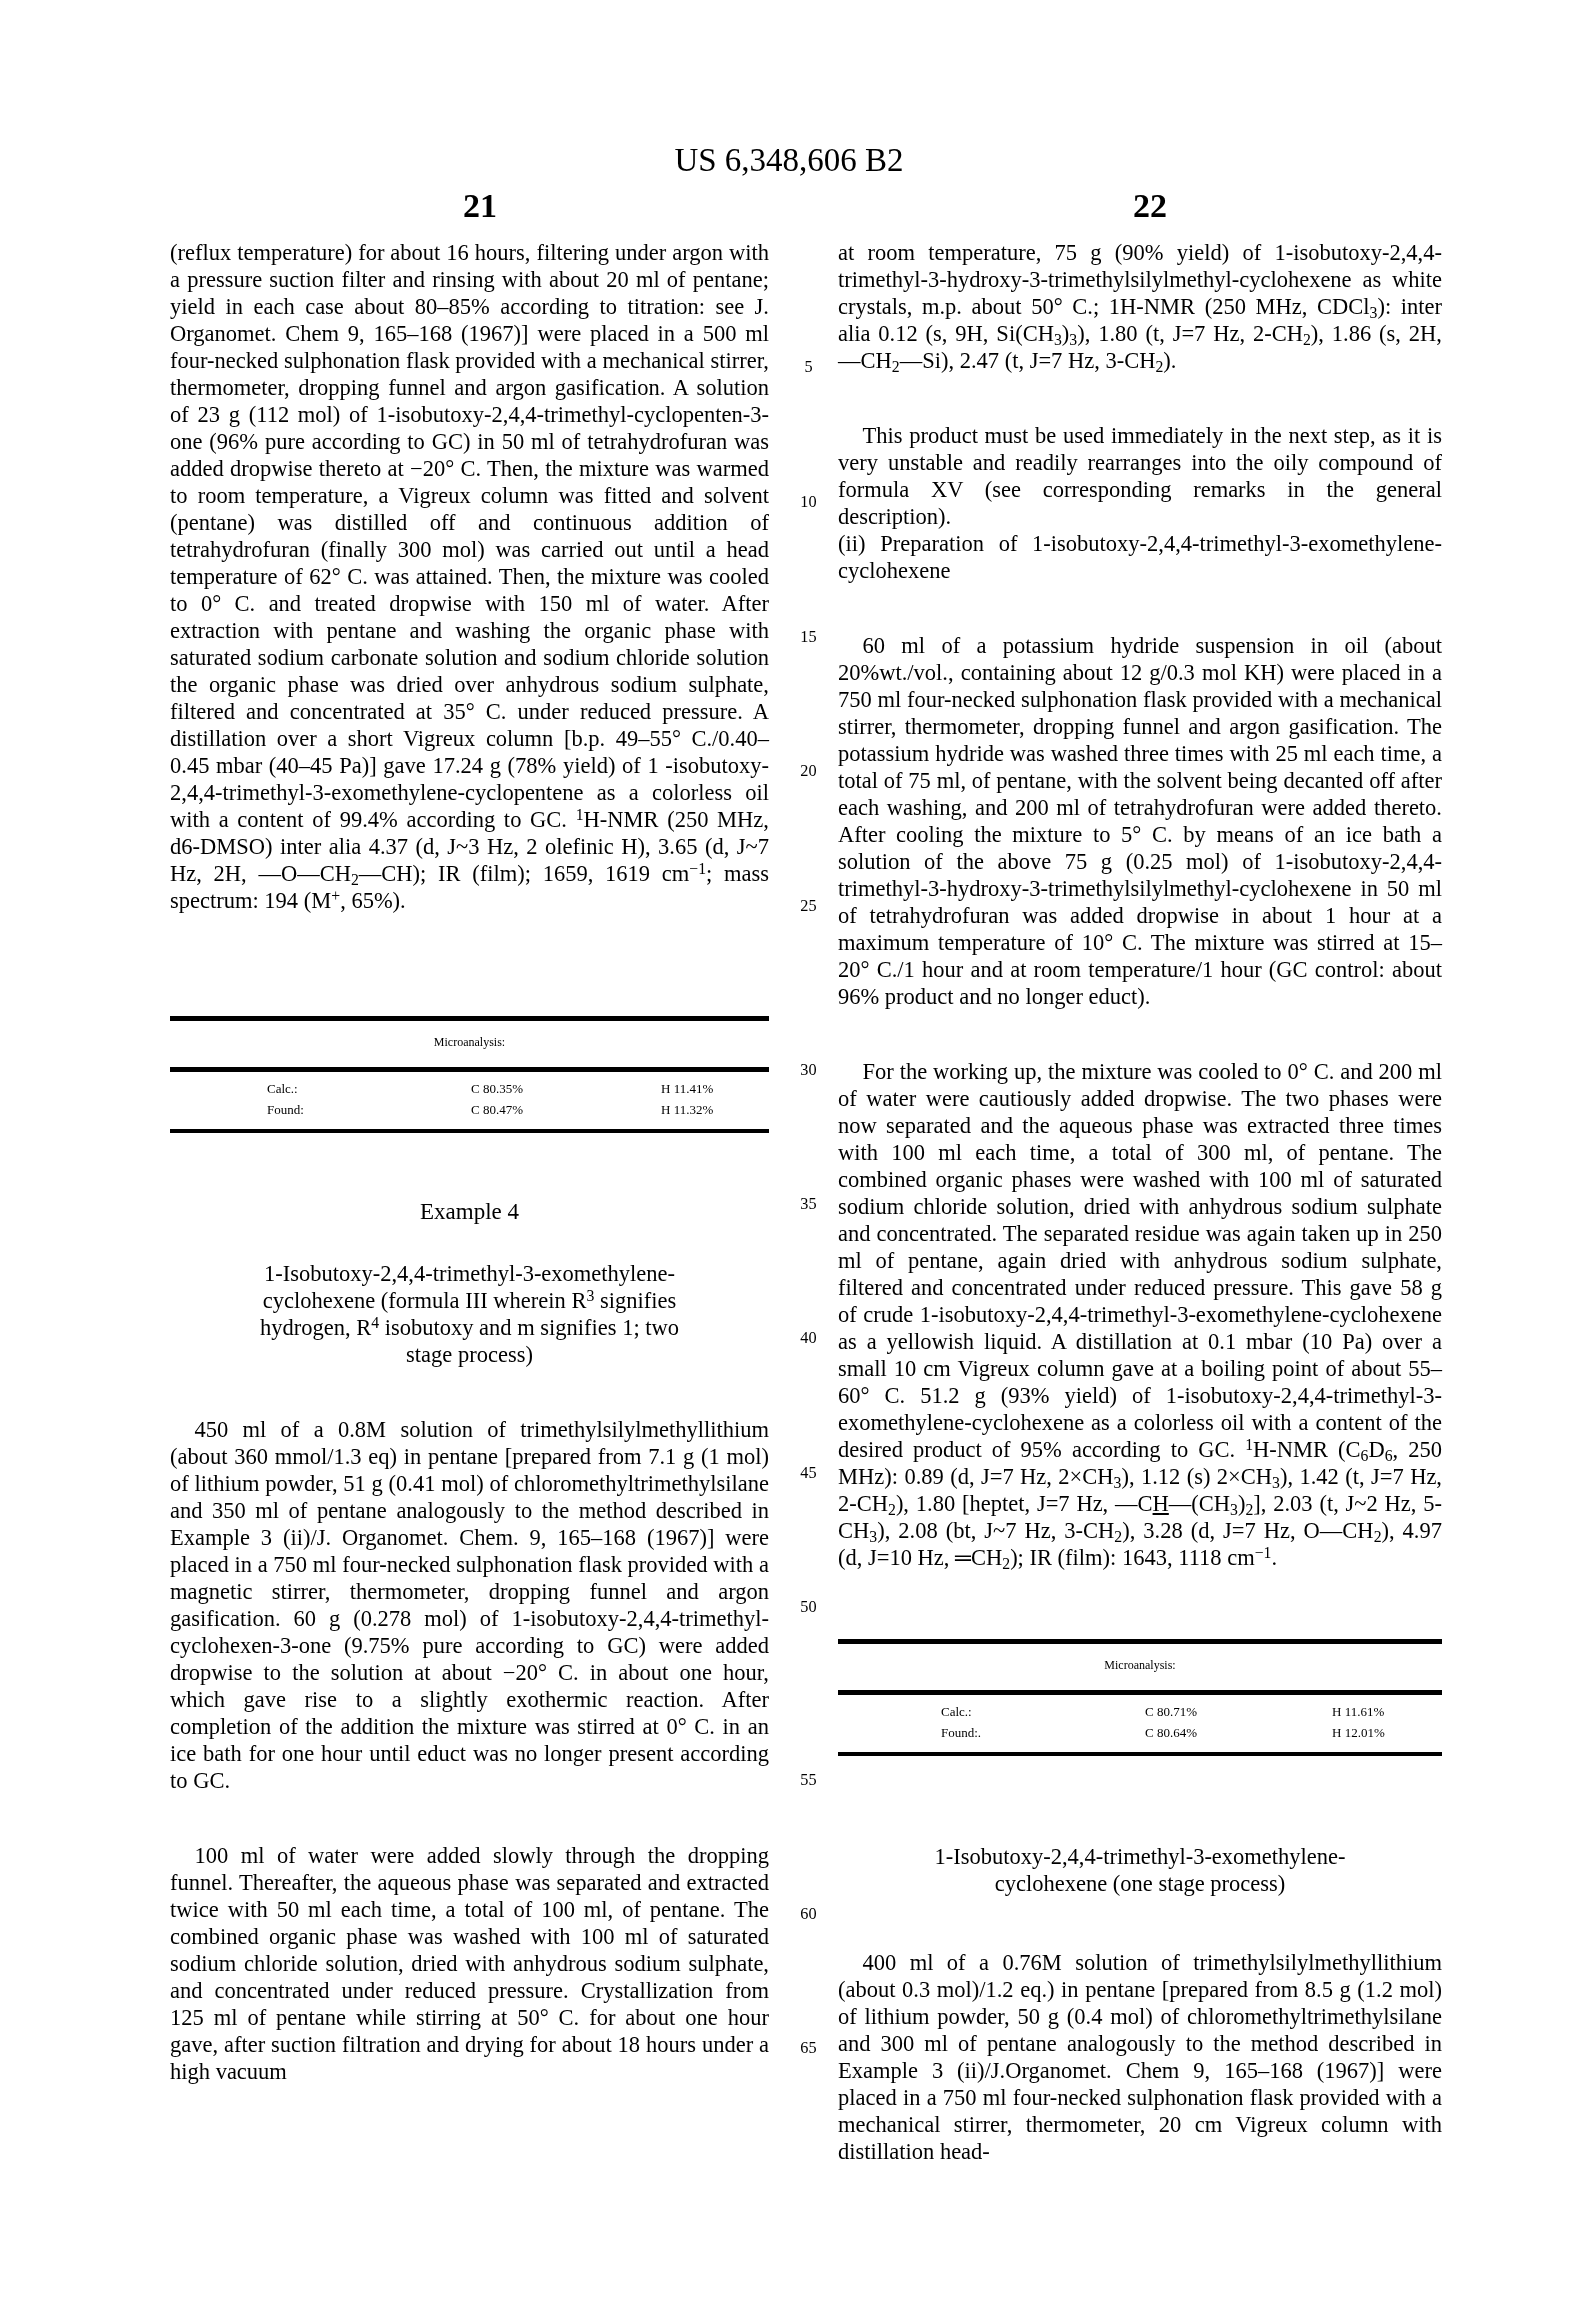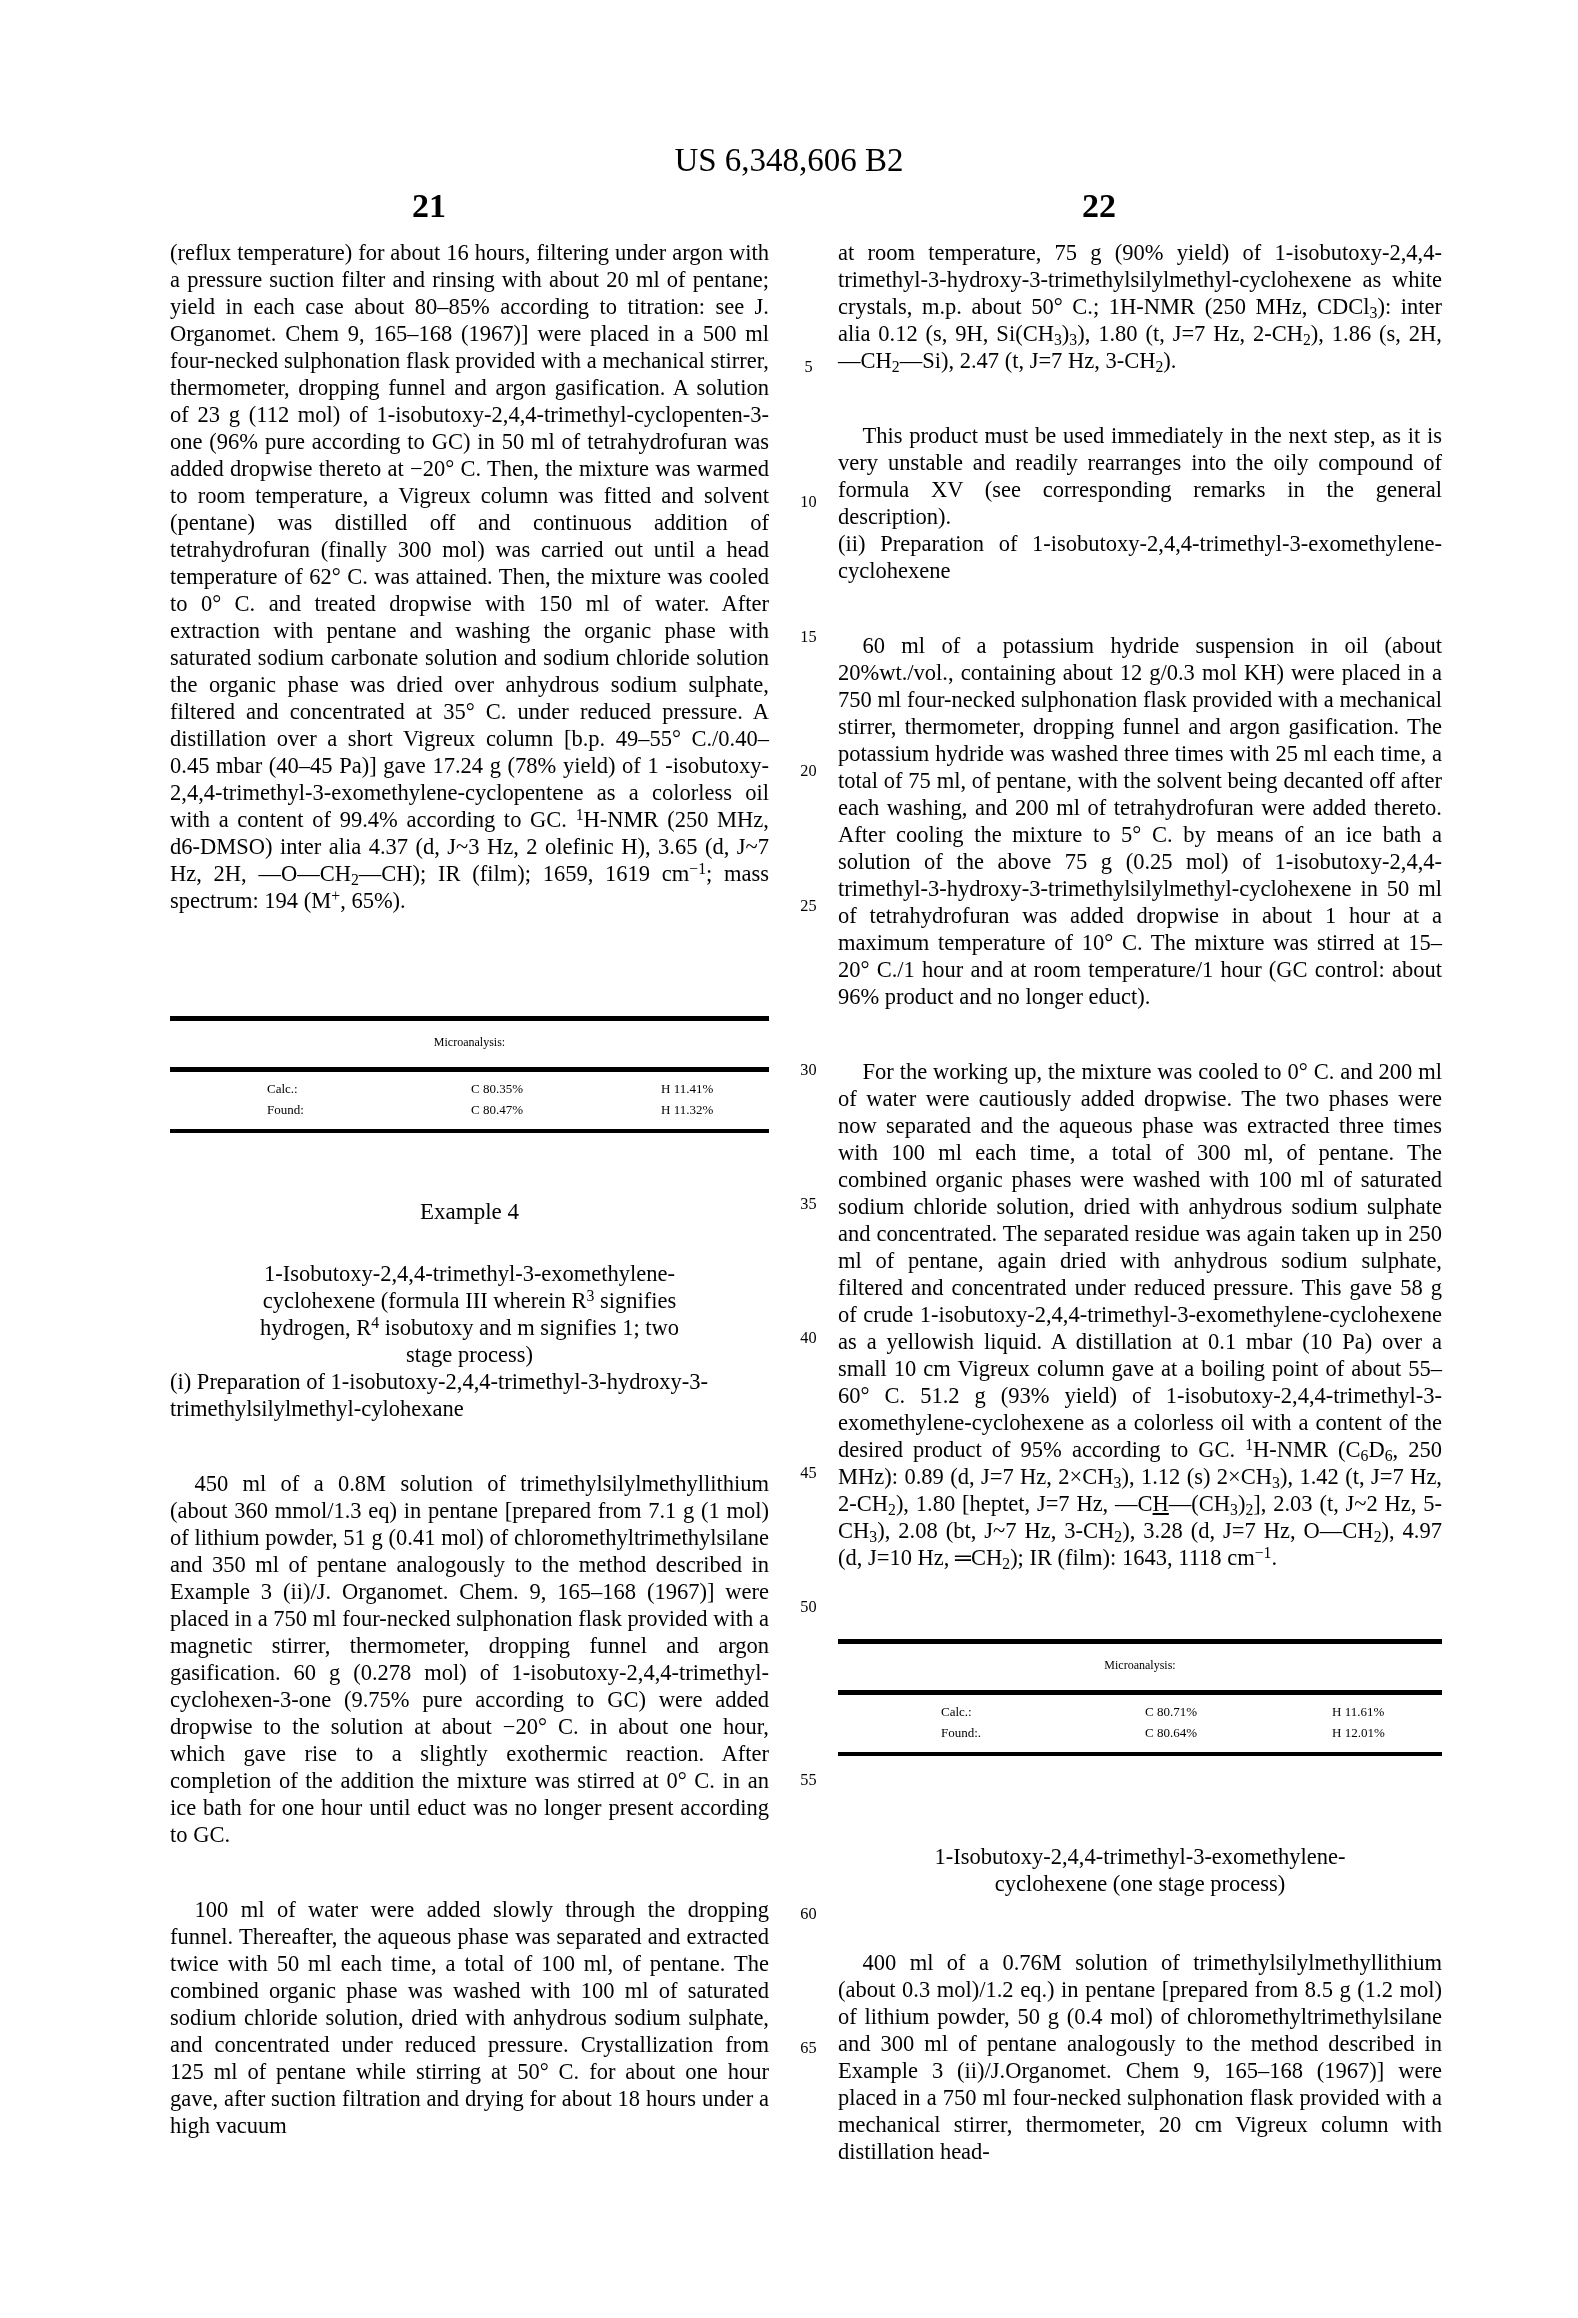--- a/index.html
+++ b/index.html
@@ -1,20 +1,20 @@
 <!DOCTYPE html>
 <html style="font-size:11px"><head>
 <meta charset="utf-8">
 <style>
   html, body { margin:0; padding:0; background:#ffffff; }
   body { width:1578px; height:2319px; position:relative; overflow:hidden;
          font-family:"Liberation Serif", "DejaVu Serif", serif; color:#000; }
   .hdr { position:absolute; top:142px; left:0; width:1578px; text-align:center;
          font-size:33px; letter-spacing:0; }
-  .colnum { position:absolute; top:187px; font-size:34px; font-weight:bold; width:136px; }
+  .colnum { position:absolute; top:187px; font-size:34px; font-weight:bold; text-align:center; width:136px; }
   .col { position:absolute; top:239px; width:599px; font-size:22.5px; line-height:27px; }
   .col.left { left:170px; }
   .col.right { left:838px; width:604px; }
   .p { text-align:justify; margin:0; }
   .p.indent { text-indent:24.5px;margin-top:48px; }
   .sub { font-size:0.7em; vertical-align:-0.25em; line-height:0; }
   .sup { font-size:0.7em; vertical-align:0.45em; line-height:0; }
   .center { text-align:center; }
   .gutter { position:absolute; left:795px; width:27px; font-size:16.3px; text-align:center; }
   .tbl { width:100%; margin:0; }
@@ -76,21 +76,20 @@
 
   <div style="height:65px;"></div>
   <div class="heading">Example 4</div>
   <div style="height:35px;"></div>
   <div class="center">
     <div>1-Isobutoxy-2,4,4-trimethyl-3-exomethylene-</div>
     <div><span>cyclohexene (formula III wherein R</span><span class="sup">3</span><span> signifies</span></div>
     <div><span>hydrogen, R</span><span class="sup">4</span><span> isobutoxy and m signifies 1; two</span></div>
     <div>stage process)</div>
   </div>
-  <p class="p" style="text-align:left;">(i) Preparation of 1-isobutoxy-2,4,4-trimethyl-3-hydroxy-3-trimethylsilylmethyl-cylohexane</p>
   <p class="p indent">450 ml of a 0.8M solution of trimethylsilylmethyllithium (about 360 mmol/1.3 eq) in pentane [prepared from 7.1 g (1 mol) of lithium powder, 51 g (0.41 mol) of chloromethyltrimethylsilane and 350 ml of pentane analogously to the method described in Example 3 (ii)/J. Organomet. Chem. 9, 165–168 (1967)] were placed in a 750 ml four-necked sulphonation flask provided with a magnetic stirrer, thermometer, dropping funnel and argon gasification. 60 g (0.278 mol) of 1-isobutoxy-2,4,4-trimethyl-cyclohexen-3-one (9.75% pure according to GC) were added dropwise to the solution at about −20° C. in about one hour, which gave rise to a slightly exothermic reaction. After completion of the addition the mixture was stirred at 0° C. in an ice bath for one hour until educt was no longer present according to GC.</p>
   <p class="p indent">100 ml of water were added slowly through the dropping funnel. Thereafter, the aqueous phase was separated and extracted twice with 50 ml each time, a total of 100 ml, of pentane. The combined organic phase was washed with 100 ml of saturated sodium chloride solution, dried with anhydrous sodium sulphate, and concentrated under reduced pressure. Crystallization from 125 ml of pentane while stirring at 50° C. for about one hour gave, after suction filtration and drying for about 18 hours under a high vacuum</p>
 </div>
 
 <div class="col right">
   <p class="p"><span>at room temperature, 75 g (90% yield) of 1-isobutoxy-2,4,4-trimethyl-3-hydroxy-3-trimethylsilylmethyl-cyclohexene as white crystals, m.p. about 50° C.; 1H-NMR (250 MHz, CDCl</span><span class="sub">3</span><span>): inter alia 0.12 (s, 9H, Si(CH</span><span class="sub">3</span><span>)</span><span class="sub">3</span><span>), 1.80 (t, J=7 Hz, 2-CH</span><span class="sub">2</span><span>), 1.86 (s, 2H, —CH</span><span class="sub">2</span><span>—Si), 2.47 (t, J=7 Hz, 3-CH</span><span class="sub">2</span><span>).</span></p>
   <p class="p indent">This product must be used immediately in the next step, as it is very unstable and readily rearranges into the oily compound of formula XV (see corresponding remarks in the general description).</p>
   <p class="p">(ii) Preparation of 1-isobutoxy-2,4,4-trimethyl-3-exomethylene-cyclohexene</p>
   <p class="p indent">60 ml of a potassium hydride suspension in oil (about 20%wt./vol., containing about 12 g/0.3 mol KH) were placed in a 750 ml four-necked sulphonation flask provided with a mechanical stirrer, thermometer, dropping funnel and argon gasification. The potassium hydride was washed three times with 25 ml each time, a total of 75 ml, of pentane, with the solvent being decanted off after each washing, and 200 ml of tetrahydrofuran were added thereto. After cooling the mixture to 5° C. by means of an ice bath a solution of the above 75 g (0.25 mol) of 1-isobutoxy-2,4,4-trimethyl-3-hydroxy-3-trimethylsilylmethyl-cyclohexene in 50 ml of tetrahydrofuran was added dropwise in about 1 hour at a maximum temperature of 10° C. The mixture was stirred at 15–20° C./1 hour and at room temperature/1 hour (GC control: about 96% product and no longer educt).</p>
   <p class="p indent"><span>For the working up, the mixture was cooled to 0° C. and 200 ml of water were cautiously added dropwise. The two phases were now separated and the aqueous phase was extracted three times with 100 ml each time, a total of 300 ml, of pentane. The combined organic phases were washed with 100 ml of saturated sodium chloride solution, dried with anhydrous sodium sulphate and concentrated. The separated residue was again taken up in 250 ml of pentane, again dried with anhydrous sodium sulphate, filtered and concentrated under reduced pressure. This gave 58 g of crude 1-isobutoxy-2,4,4-trimethyl-3-exomethylene-cyclohexene as a yellowish liquid. A distillation at 0.1 mbar (10 Pa) over a small 10 cm Vigreux column gave at a boiling point of about 55–60° C. 51.2 g (93% yield) of 1-isobutoxy-2,4,4-trimethyl-3-exomethylene-cyclohexene as a colorless oil with a content of the desired product of 95% according to GC. </span><span class="sup">1</span><span>H-NMR (C</span><span class="sub">6</span><span>D</span><span class="sub">6</span><span>, 250 MHz): 0.89 (d, J=7 Hz, 2×CH</span><span class="sub">3</span><span>), 1.12 (s) 2×CH</span><span class="sub">3</span><span>), 1.42 (t, J=7 Hz, 2-CH</span><span class="sub">2</span><span>), 1.80 [heptet, J=7 Hz, —C</span><span class="ul">H</span><span>—(CH</span><span class="sub">3</span><span>)</span><span class="sub">2</span><span>], 2.03 (t, J~2 Hz, 5-CH</span><span class="sub">3</span><span>), 2.08 (bt, J~7 Hz, 3-CH</span><span class="sub">2</span><span>), 3.28 (d, J=7 Hz, O—CH</span><span class="sub">2</span><span>), 4.97 (d, J=10 Hz, ═CH</span><span class="sub">2</span><span>); IR (film): 1643, 1118 cm</span><span class="sup">−1</span><span>.</span></p>

